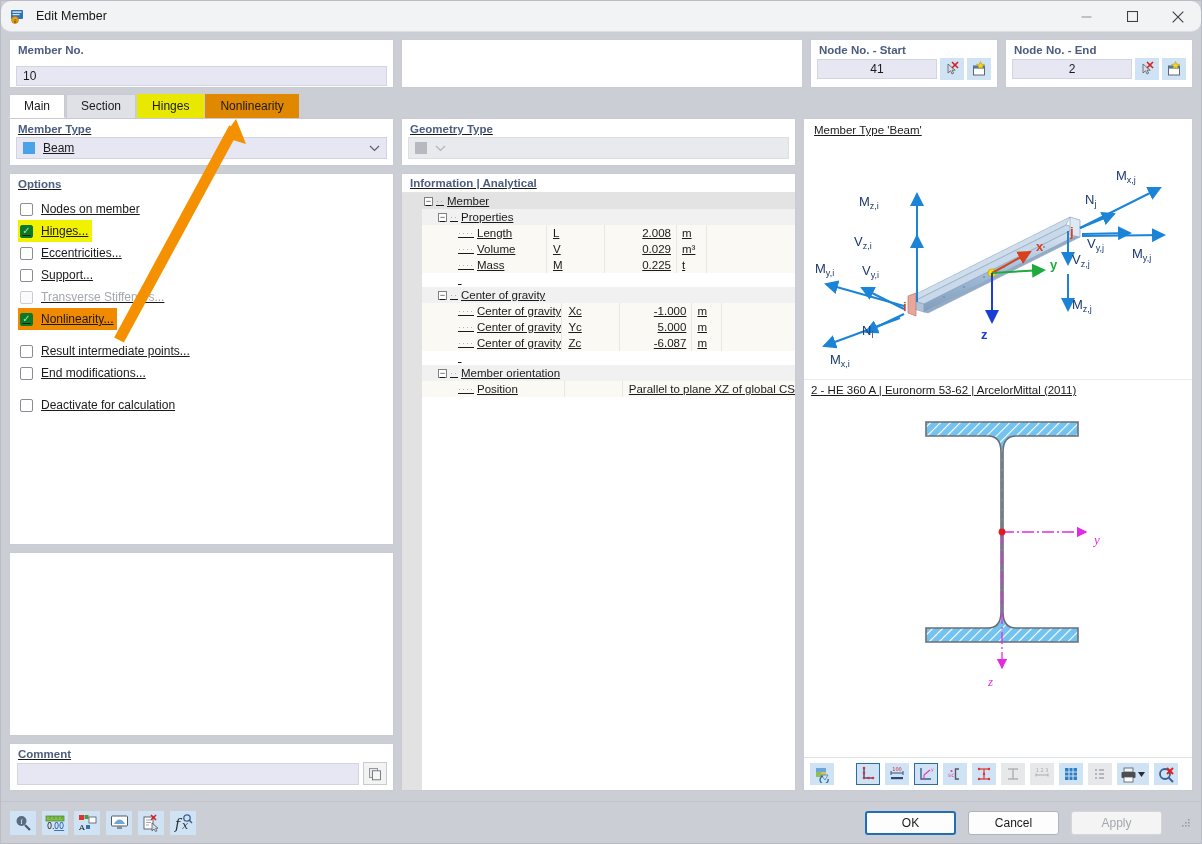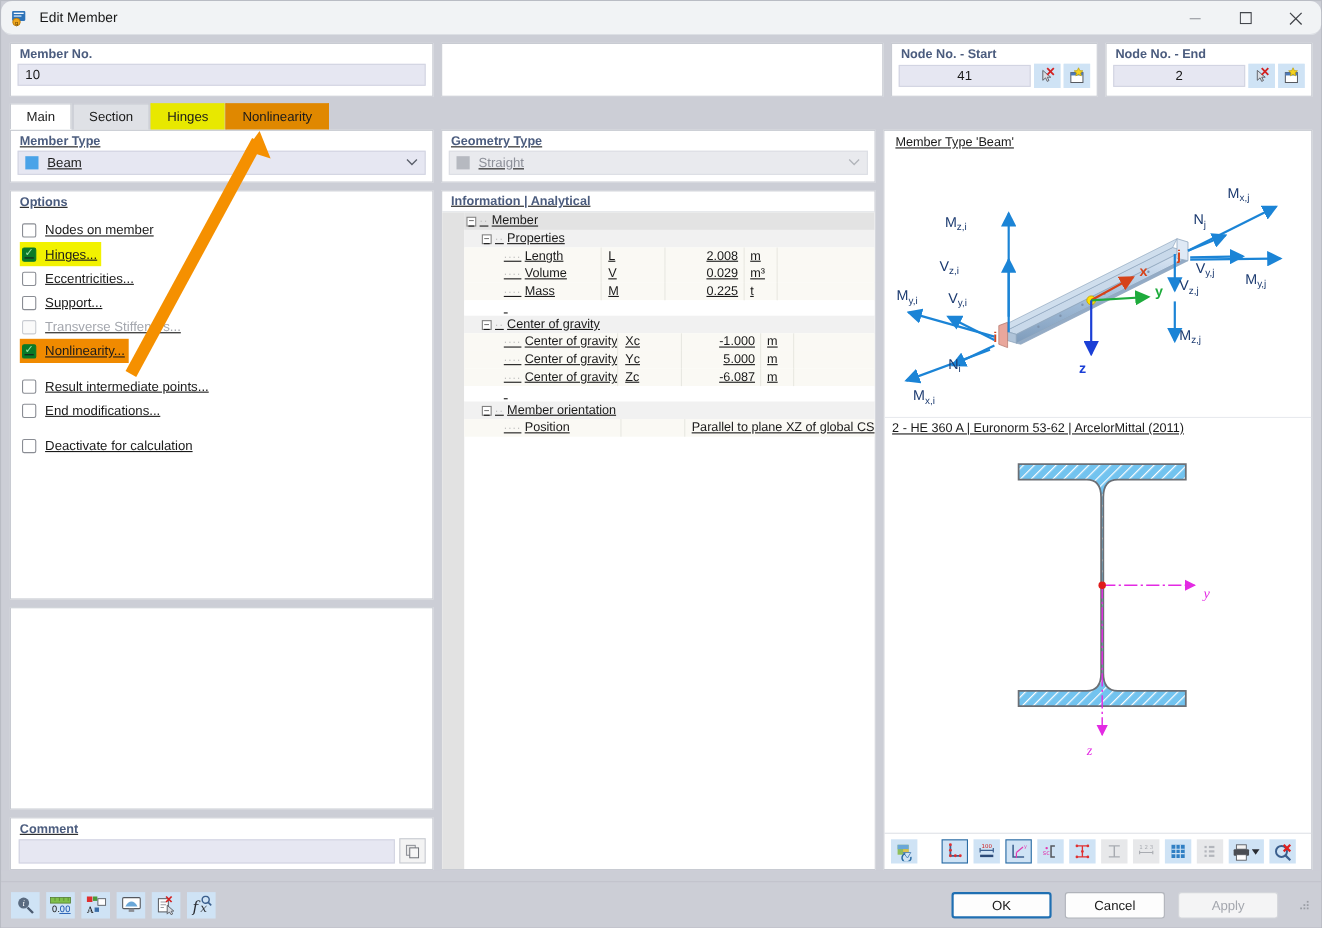--- a/index.html
+++ b/index.html
@@ -45,21 +45,21 @@
   .grp-label {
     color: #4b5c7e; font-weight: bold; font-size: 11.5px;
     padding: 4px 8px 2px 8px;
   }
   .field {
     background: #e6e7f2; border: 1px solid #d2d4e2;
     height: 20px; line-height: 19px; font-size: 12px;
     padding: 0 6px;
   }
   #member-no-panel { width: 385px; }
-  #member-no-panel .field { margin: 0 6px 6px 6px; }
+  #member-no-panel .field { margin: 8px 6px 6px 6px; }
   #blank-top-panel { flex: 1; background:#fff; border:1px solid #c8cbd2; }
   #node-start-panel, #node-end-panel { width: 188px; }
   .node-row { display: flex; gap: 3px; padding: 0 6px 6px 6px; align-items: center;}
   .node-row .field { flex: 1; text-align: center; }
   .icon-btn {
     width: 24px; height: 22px; background: #cfe3f5; border: 1px solid #cfe3f5;
     display:flex; align-items:center; justify-content:center;
   }
   
   .tabstrip {
@@ -366,21 +366,20 @@
         </div>
       </div>
     </div>
 
     <div class="col col-mid">
 
       <div class="card">
         <div class="grp-label">Geometry Type</div>
         <div class="sel-row disabled">
           <span class="sw gray"></span>
-          <span class="sel-text">Straight</span>
           <span class="chev">
             <svg width="11" height="7">
                 <polyline points="1,1 5.5,5.5 10,1" fill="none" stroke="#b1b4ba" stroke-width="1.2"></polyline>
               </svg>
           </span>
         </div>
       </div>
 
       <div class="card" id="info-card">
         <div class="info-head">Information | Analytical</div>

